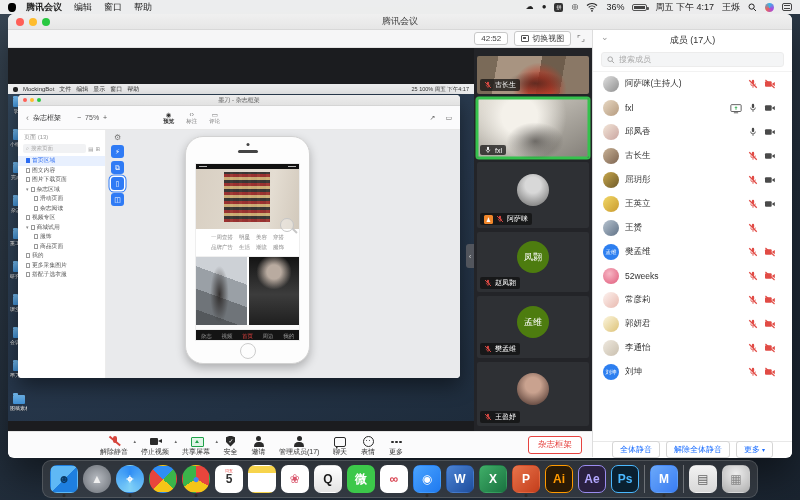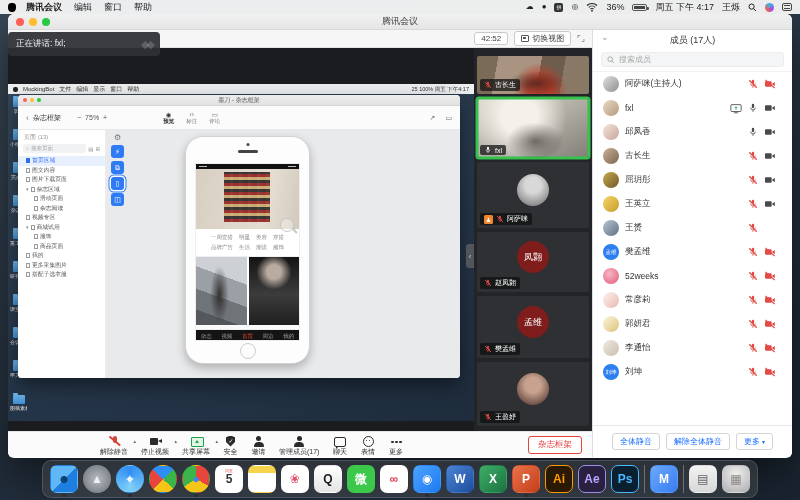--- a/index.html
+++ b/index.html
@@ -100,21 +100,21 @@
 .p-strip{height:5px;background:#fafafa;border-bottom:1px solid #eee}
 .p-tabs{height:12px;background:#141414;display:flex;align-items:center;justify-content:space-around;font-size:5.5px;color:#9a9a9a}
 .p-tab[data-active="true"]{color:#e64340}
 .home{position:absolute;left:50%;bottom:4px;transform:translateX(-50%);width:16px;height:16px;border:1.5px solid #ccc;border-radius:50%}
 
 .vstrip{position:absolute;right:0;top:0;bottom:0;width:118px;background:#232428;padding:8px 3px 0;display:flex;flex-direction:column;gap:4px}
 .vtile{position:relative;border-radius:2px;background:#2e3034;overflow:hidden;flex-shrink:0}
 .vtile[data-active="true"]{box-shadow:0 0 0 1.5px #35c24d inset,0 0 0 1.5px #35c24d}
 .vtile[data-kind="video"]::after{content:"";position:absolute;inset:0;background:radial-gradient(ellipse 34% 42% at 52% 72%,rgba(25,22,20,.55),transparent 75%)}
 .vavatar{position:absolute;left:50%;top:42%;transform:translate(-50%,-50%);width:32px;height:32px;border-radius:50%;display:flex;align-items:center;justify-content:center;font-size:9px;color:#fff}
-.vavatar[data-kind="text"]{background:#7f1d1d}
+.vavatar[data-kind="text"]{background:#4d7c0f}
 .vlabel{position:absolute;left:3px;bottom:3px;background:rgba(15,15,15,.72);border-radius:2px;padding:1px 4px;display:flex;align-items:center;gap:3px;z-index:3}
 .vname{font-size:7px;color:#fff;white-space:nowrap}
 .vbadge{display:none;width:9px;height:9px;background:#f0862a;border-radius:1.5px;color:#fff;font-size:6px;align-items:center;justify-content:center}
 .vtile[data-badge="true"] .vbadge{display:flex}
 .ic-mic{width:8px;height:8px}
 .vtile[data-mic="muted"] .ic-mic{color:#e14b45}
 .vtile[data-mic="on"] .ic-mic{color:#fff}
 [data-mic="on"] .ic-mic .slash{display:none}
 .vcollapse{position:absolute;right:118px;top:196px;width:8px;height:24px;background:rgba(90,92,98,.85);border-radius:3px 0 0 3px;color:#ccc;font-size:8px;display:flex;align-items:center;justify-content:center}
 
@@ -158,21 +158,21 @@
 .ic-cam{width:12px;height:10px}
 .mrow[data-mic="muted"] .ic-mic2{color:#e14b45}
 .mrow[data-mic="on"] .ic-mic2{color:#4a4a4a}
 .mrow[data-mic="on"] .ic-mic2 .slash{display:none}
 .mrow[data-cam="on"] .ic-cam{color:#4a4a4a}
 .mrow[data-cam="on"] .ic-cam .slash{display:none}
 .mrow[data-cam="off"] .ic-cam{color:#e14b45}
 .mrow[data-cam="none"] .ic-cam{visibility:hidden}
 .ic-share{display:none;width:12px;height:11px}
 .mrow[data-share="true"] .ic-share{display:block}
-.p-foot{height:32px;border-top:1px solid #e8e8e8;display:flex;align-items:center;justify-content:center;gap:6px}
+.p-foot{height:16px;border-top:1px solid #e8e8e8;display:flex;align-items:center;justify-content:center;gap:6px}
 .pf-btn{font-size:8px;color:#1a6dff;border:1px solid #d5d5d5;border-radius:3px;background:#fff;padding:2px 7px;display:flex;align-items:center;gap:2px;white-space:nowrap}
 .pf-caret{display:none;font-size:6px}
 .pf-btn[data-caret="true"] .pf-caret{display:inline}
 
 .dock{position:absolute;left:50%;bottom:2px;transform:translateX(-50%);height:38px;background:rgba(70,72,78,.55);border:1px solid rgba(255,255,255,.15);border-radius:9px;display:flex;align-items:center;gap:5px;padding:0 7px;z-index:50}
 .dock-item{position:relative;display:flex;align-items:center;justify-content:center}
 .dock-glyph{width:28px;height:28px;border-radius:7px;display:flex;align-items:center;justify-content:center;font-size:12px;font-weight:bold;border:1px solid transparent}
 .dock-item[data-shape="circle"] .dock-glyph{border-radius:50%}
 .dock-item[data-sep="true"] .dock-glyph{width:1px;height:28px;border-radius:0;background:rgba(255,255,255,.3)!important;border:none}
 .dock-item[data-dot="true"]::after{content:"";position:absolute;bottom:-4px;left:50%;transform:translateX(-50%);width:3px;height:3px;border-radius:50%;background:#2a2a2a}
@@ -220,24 +220,20 @@
   <div class="titlebar">
     <div class="lights">
       <span class="light l-r"></span>
       <span class="light l-y"></span>
       <span class="light l-g"></span>
     </div>
     <span class="win-title">腾讯会议</span>
   </div>
   <div class="win-body">
     <div class="left-col">
-      <div class="toast">
-        <span class="toast-text">正在讲话: fxl;</span>
-        <span class="toast-logo">◆◆</span>
-      </div>
       <div class="viewbar">
         <span class="chip">42:52</span>
         <span class="chip">
             <span class="sw-ic"></span>
             <span>切换视图</span>
           </span>
         <span class="fs-ic">⌜ ⌟</span>
       </div>
       <div class="stage">
 

